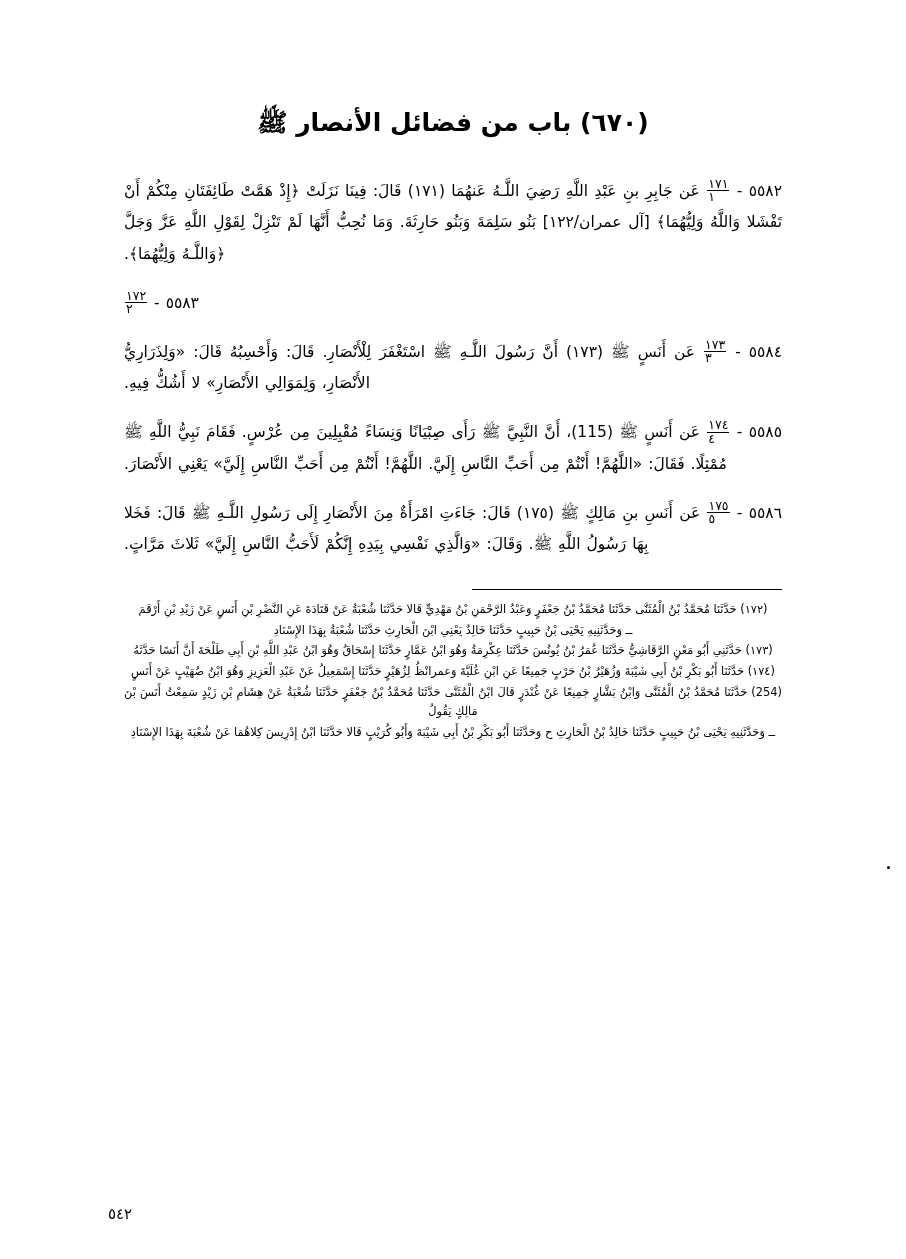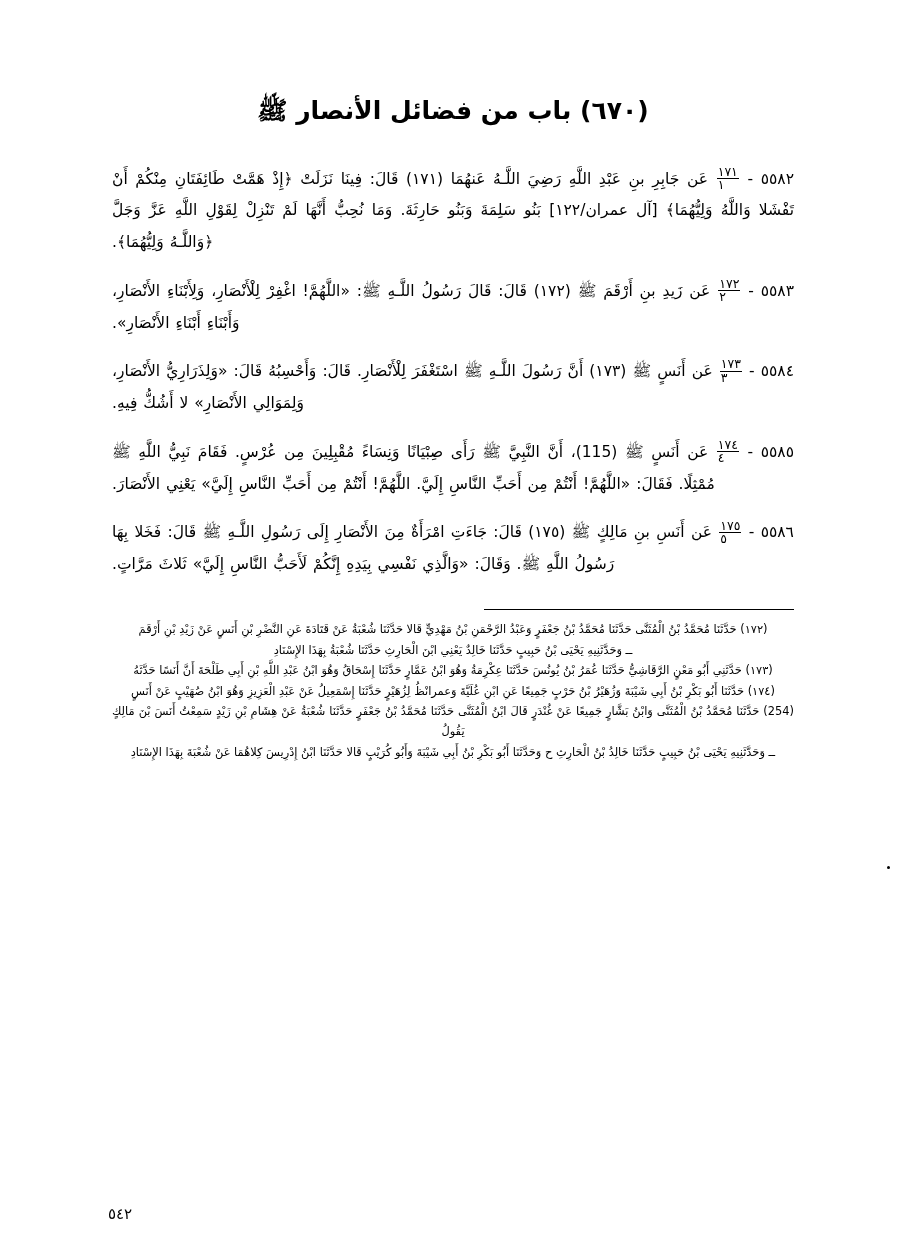--- a/index.html
+++ b/index.html
@@ -11,21 +11,21 @@
     width: 906px;
     height: 1259px;
     position: relative;
     font-family: "DejaVu Sans", sans-serif;
     color: #000000;
     overflow: hidden;
   }
   .page {
     position: absolute;
     inset: 0;
-    padding: 4px;
+    padding: 16px;
   }
   .chapter-title {
     text-align: center;
     font-size: 25px;
     font-weight: bold;
     margin-top: 88px;
     margin-bottom: 0;
     letter-spacing: 0;
     line-height: 1.5;
     font-family: "DejaVu Sans", sans-serif;
@@ -113,21 +113,20 @@
 
     <p class="hadith">
       <span class="num">٥٥٨٢ -</span>
       <span class="frac"><span class="top">١٧١</span><span class="bot">١</span></span>
       <span>عَن جَابِرِ بنِ عَبْدِ اللَّهِ رَضِيَ اللَّـهُ عَنهُمَا (١٧١) قَالَ: فِينَا نَزَلَتْ ﴿إِذْ هَمَّتْ طَائِفَتَانِ مِنْكُمْ أَنْ تَفْشَلا وَاللَّهُ وَلِيُّهُمَا﴾ [آل عمران/١٢٢] بَنُو سَلِمَةَ وَبَنُو حَارِثَةَ. وَمَا نُحِبُّ أَنَّهَا لَمْ تَنْزِلْ لِقَوْلِ اللَّهِ عَزَّ وَجَلَّ ﴿وَاللَّـهُ وَلِيُّهُمَا﴾.</span>
     </p>
 
     <p class="hadith">
       <span class="num">٥٥٨٣ -</span>
       <span class="frac"><span class="top">١٧٢</span><span class="bot">٢</span></span>
-      <span>عَن زَيدِ بنِ أَرْقَمَ ﷺ (١٧٢) قَالَ: قَالَ رَسُولُ اللَّـهِ ﷺ: «اللَّهُمَّ! اغْفِرْ لِلْأَنْصَارِ، وَلِأَبْنَاءِ الأَنْصَارِ، وَأَبْنَاءِ أَبْنَاءِ الأَنْصَارِ».</span>
     </p>
 
     <p class="hadith">
       <span class="num">٥٥٨٤ -</span>
       <span class="frac"><span class="top">١٧٣</span><span class="bot">٣</span></span>
       <span>عَن أَنَسٍ ﷺ (١٧٣) أَنَّ رَسُولَ اللَّـهِ ﷺ اسْتَغْفَرَ لِلْأَنْصَارِ. قَالَ: وَأَحْسِبُهُ قَالَ: «وَلِذَرَارِيُّ الأَنْصَارِ، وَلِمَوَالِي الأَنْصَارِ» لا أَشُكُّ فِيهِ.</span>
     </p>
 
     <p class="hadith">
       <span class="num">٥٥٨٥ -</span>

